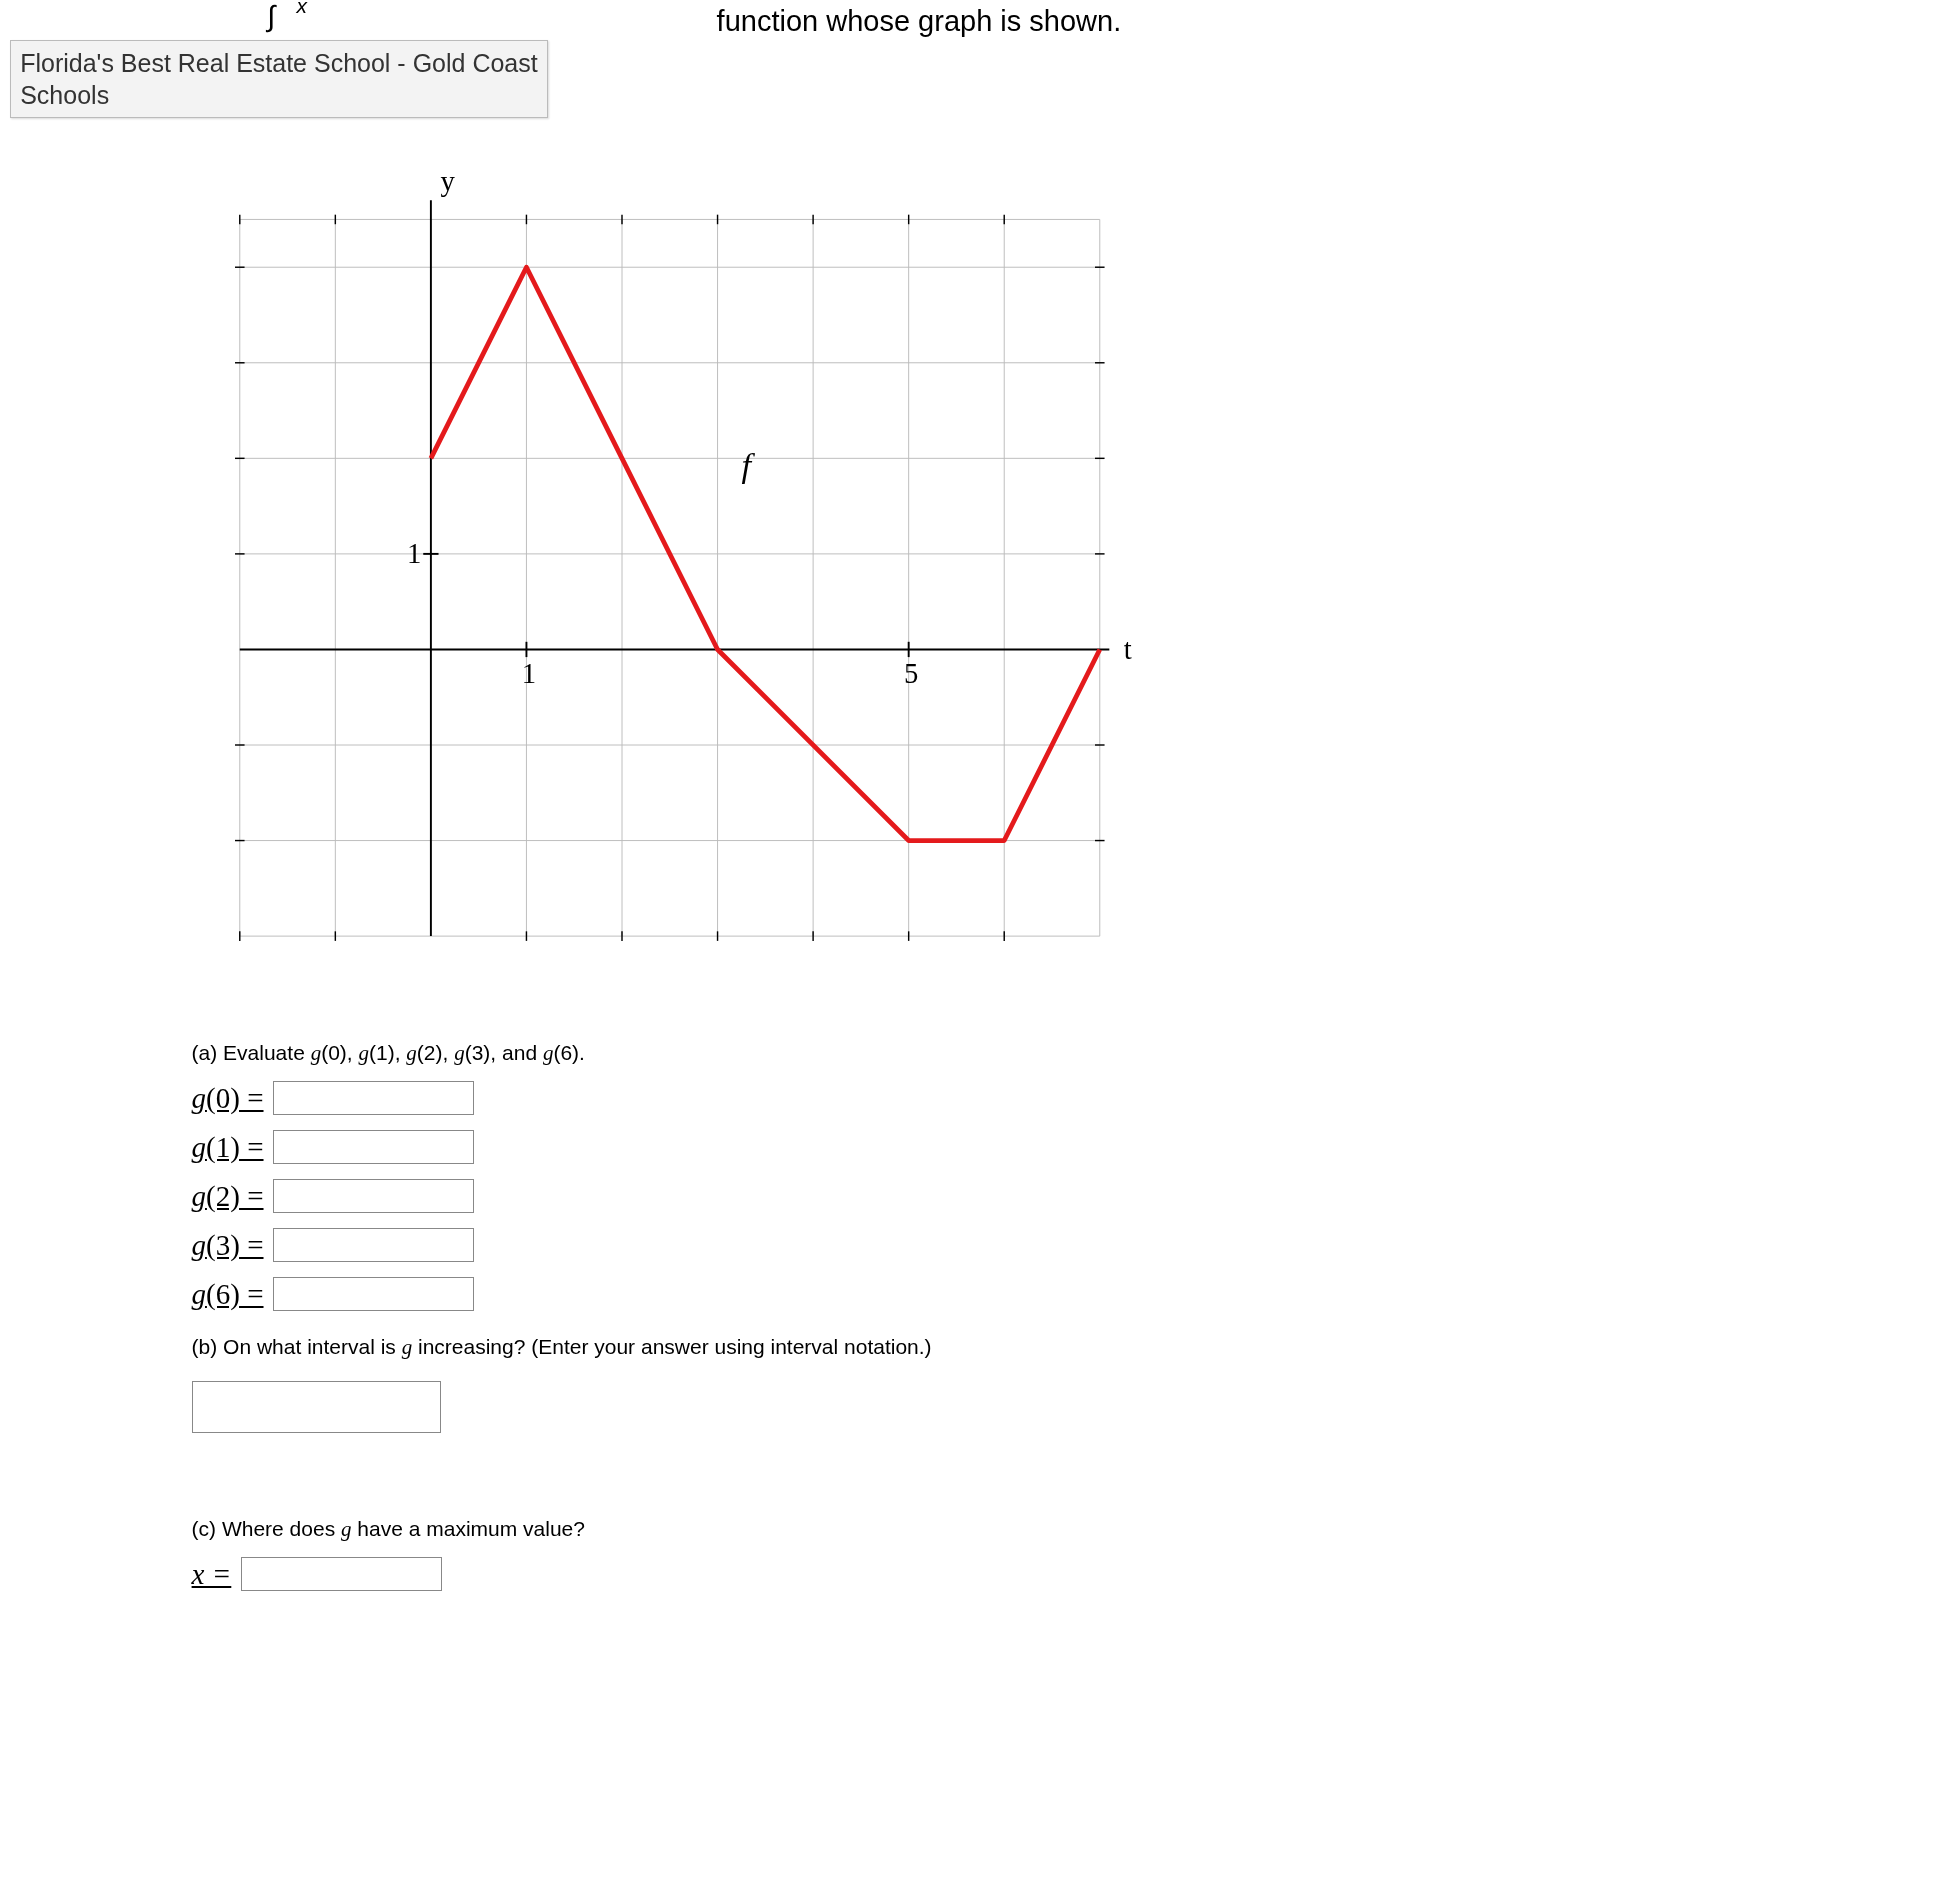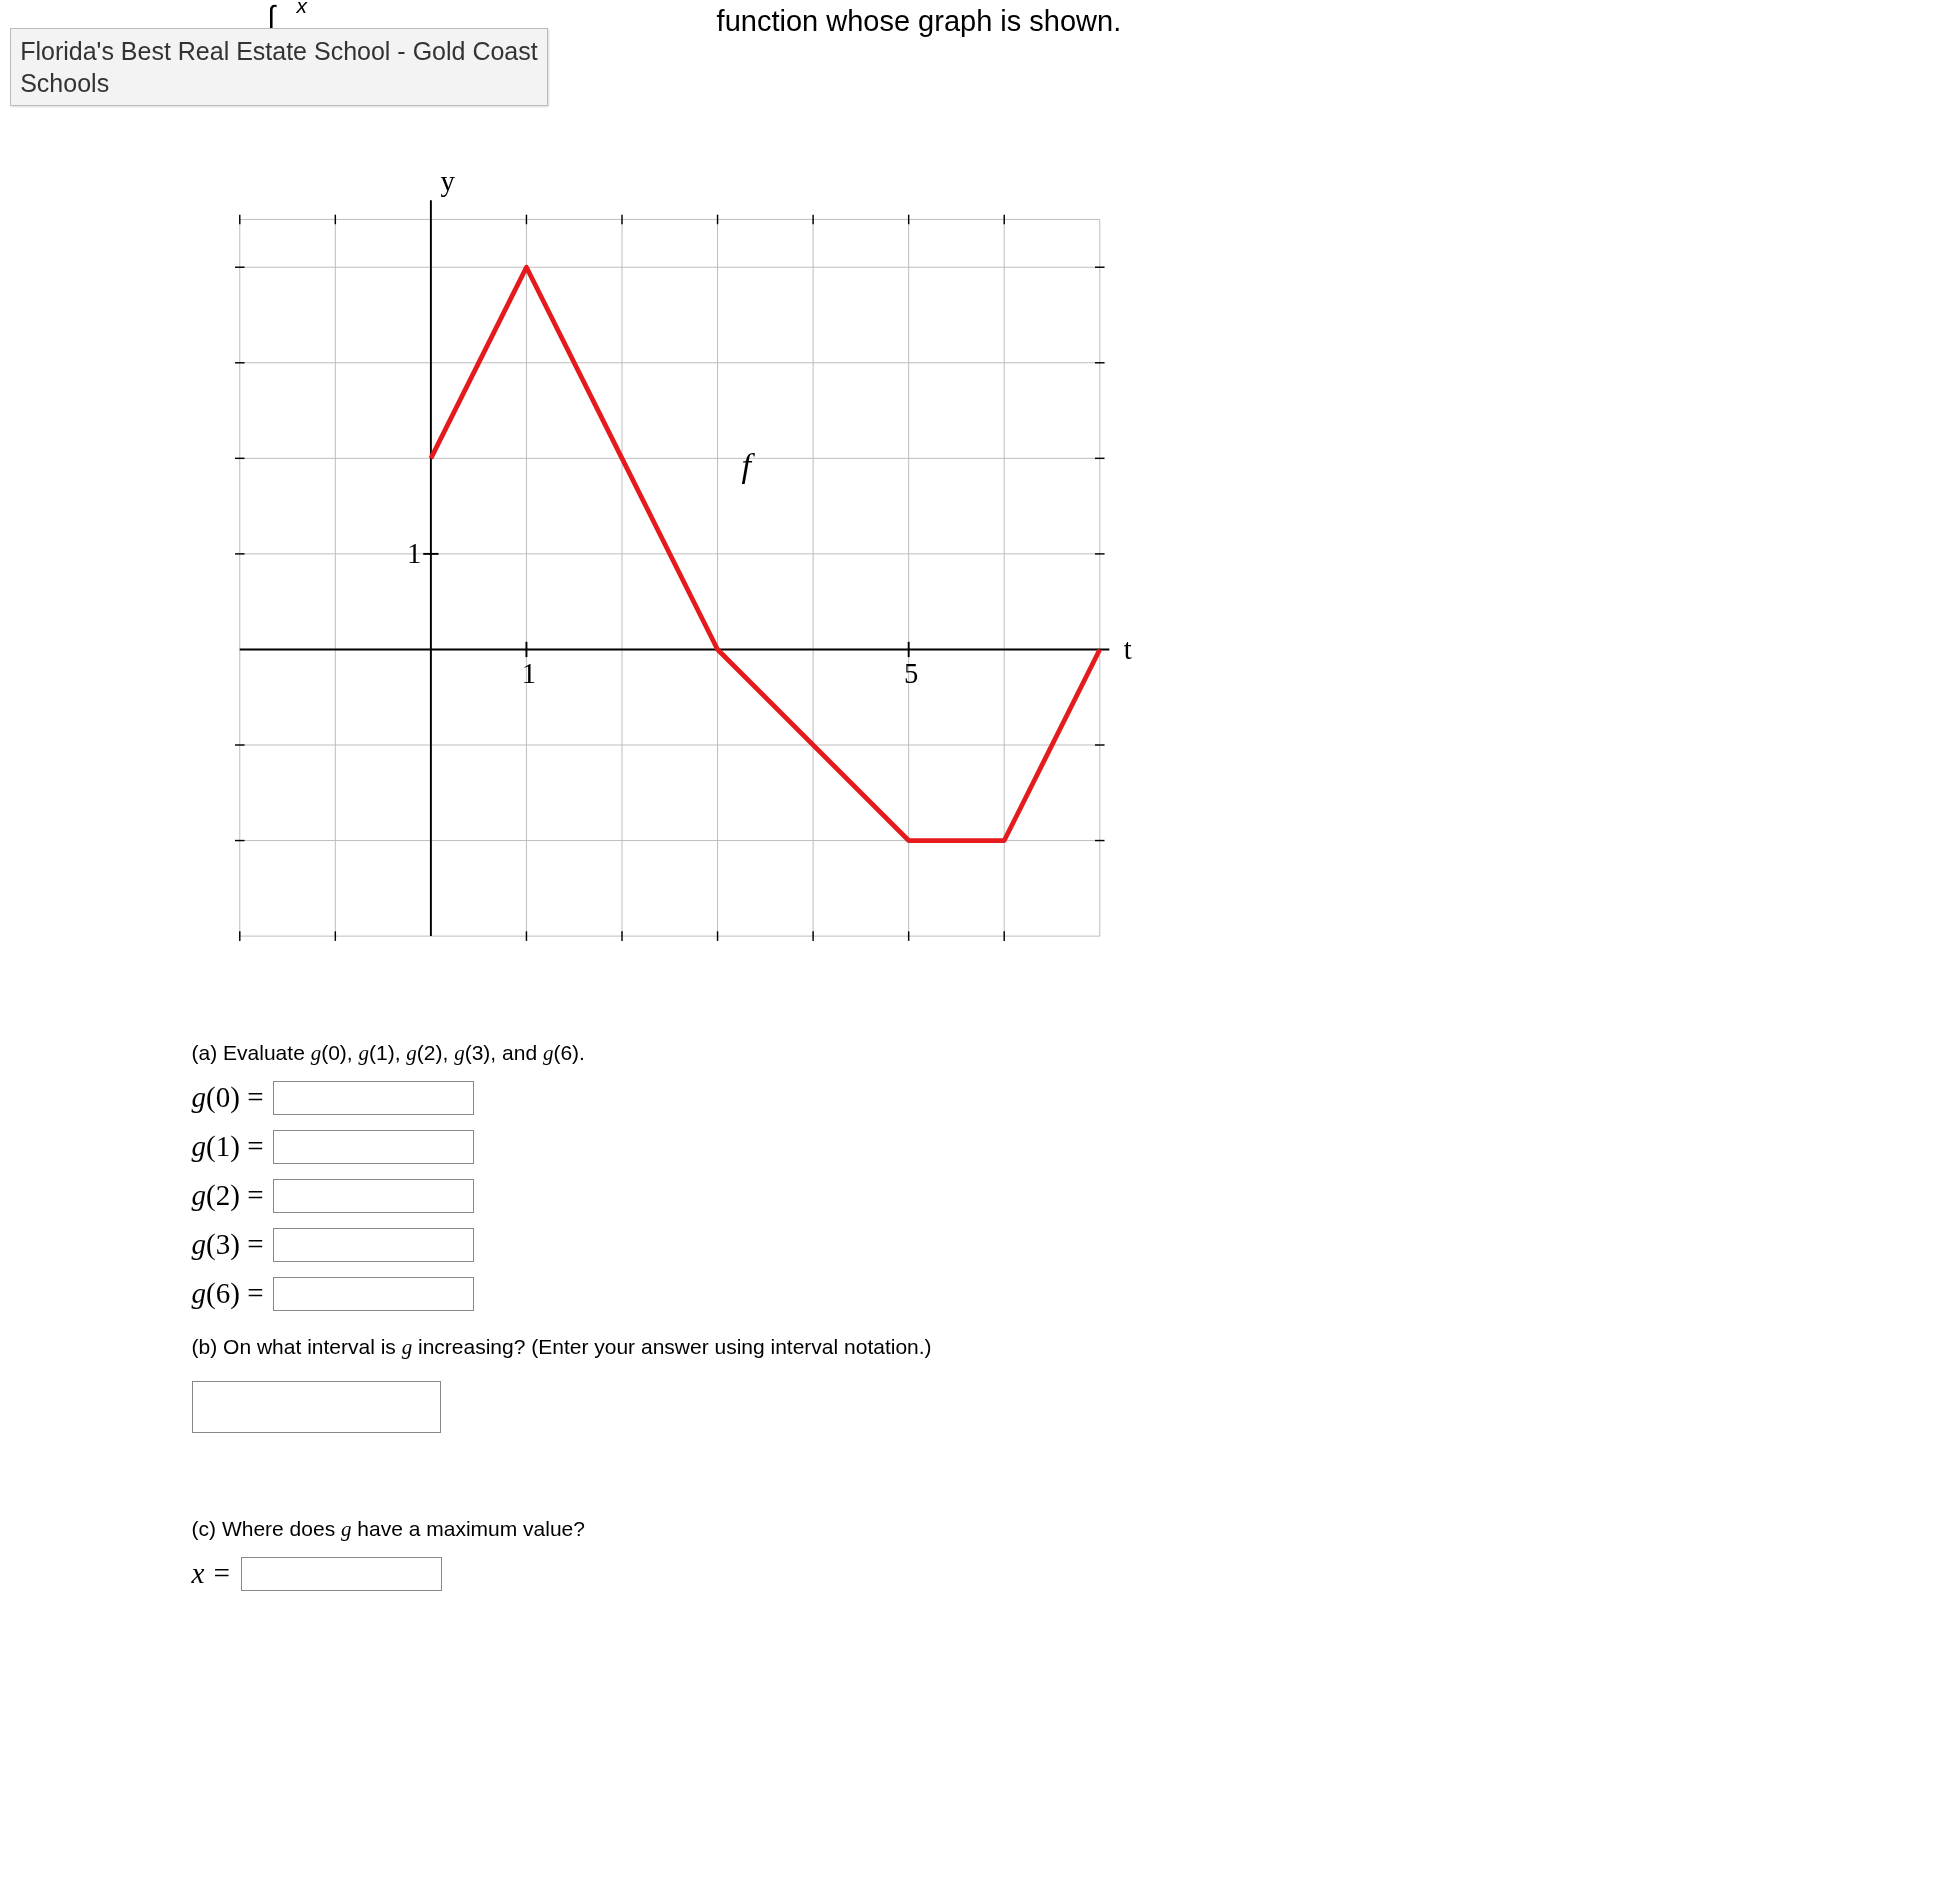--- a/index.html
+++ b/index.html
@@ -9,21 +9,21 @@
       padding: 0;
       background: #fff;
       color: #000;
       font-size: 29px;
     }
     .page {
       padding: 0 0 38px 9.6px;
     }
     .tooltip-box {
       position: absolute;
-      top: 28px;
+      top: 40px;
       left: 9.6px;
       background: #f3f3f3;
       border: 1px solid #bbb;
       padding: 5.7px 9.6px;
       font-size: 25px;
       color: #333;
       box-shadow: 1px 1px 1.9px rgba(0,0,0,0.15);
       line-height: 1.3;
       z-index: 10;
     }
@@ -42,23 +42,24 @@
       padding-top: 86px;
     }
     .graph-wrap { margin-bottom: 38px; }
     svg.graph { display: block; }
     .part-line {
       margin: 24px 0 11.5px 0;
       font-size: 21px;
     }
     .answer-row {
       display: flex;
-      align-items: flex-start;
+      align-items: flex-end;
       margin: 15px 0;
       font-size: 29px;
+      text-decoration: underline;
     }
     .answer-row .lbl {
       font-style: italic;
       font-family: 'Times New Roman', serif;
       margin-right: 5.7px;
     }
     .answer-row .lbl .g { font-style: italic; }
     .answer-row .lbl .n { font-style: normal; }
     input.ans {
       border: 1px solid #888;

